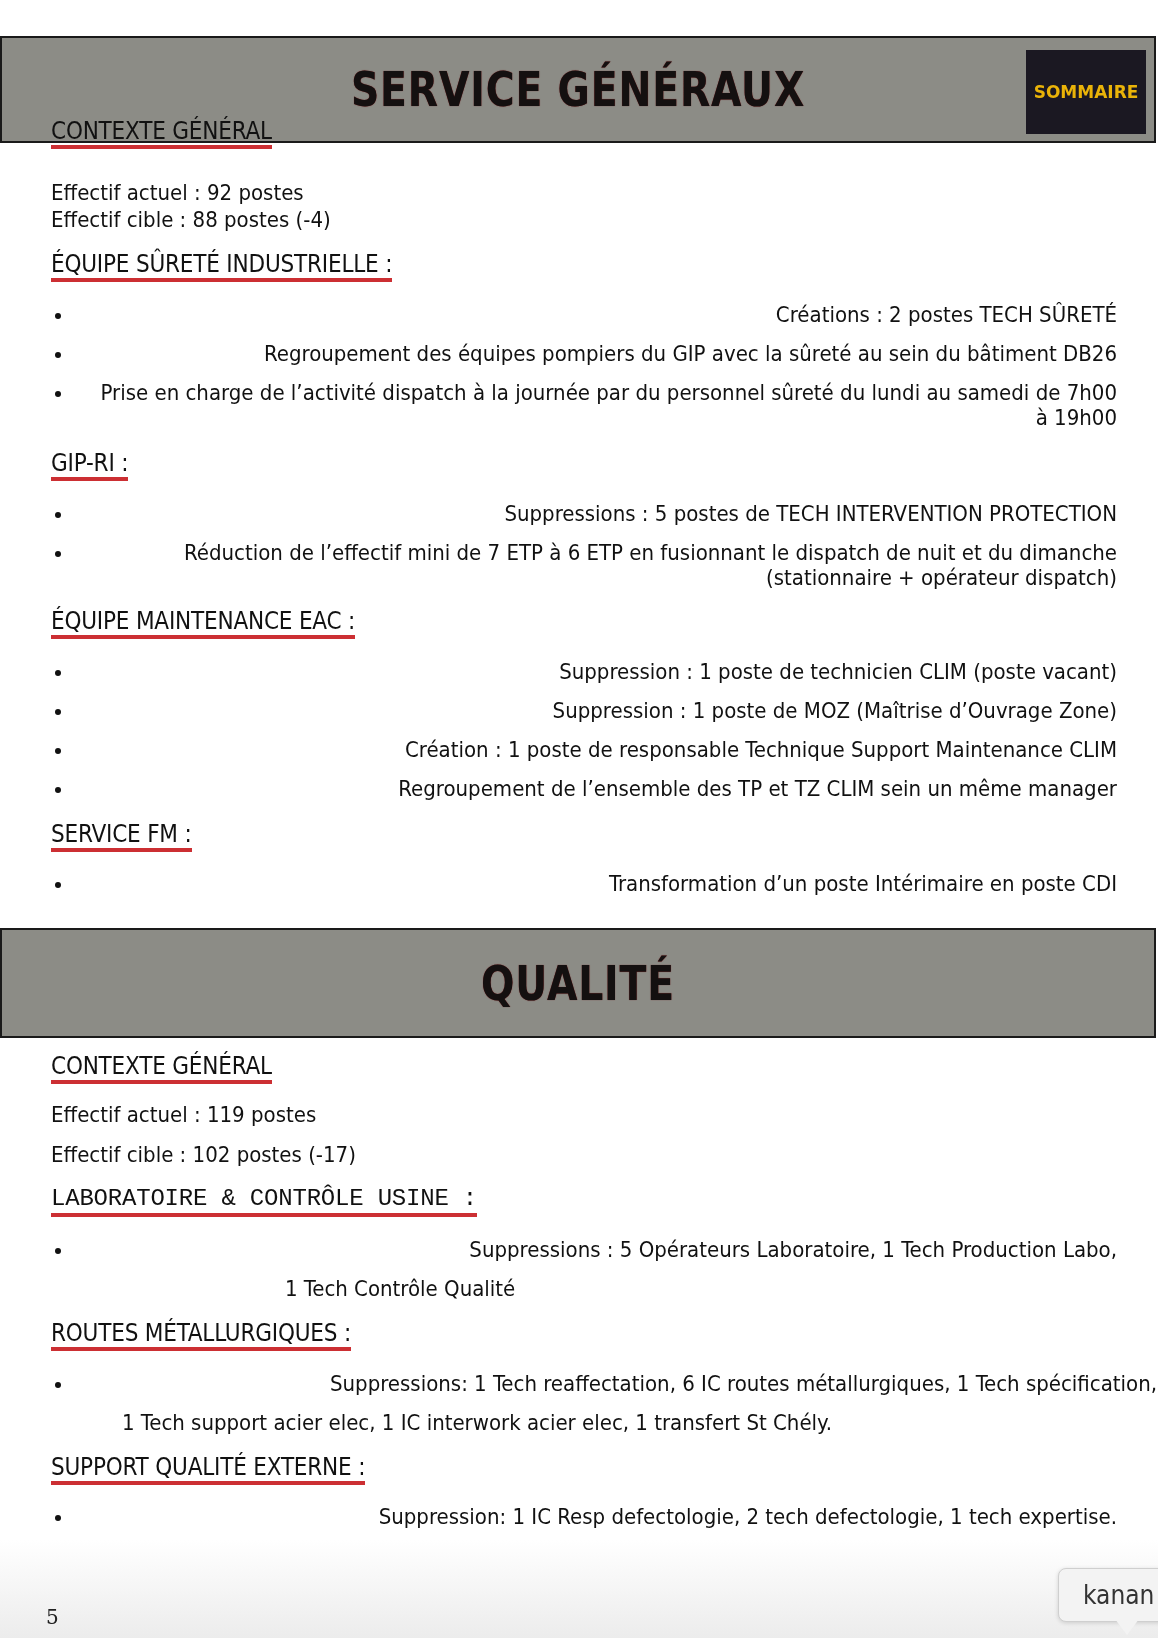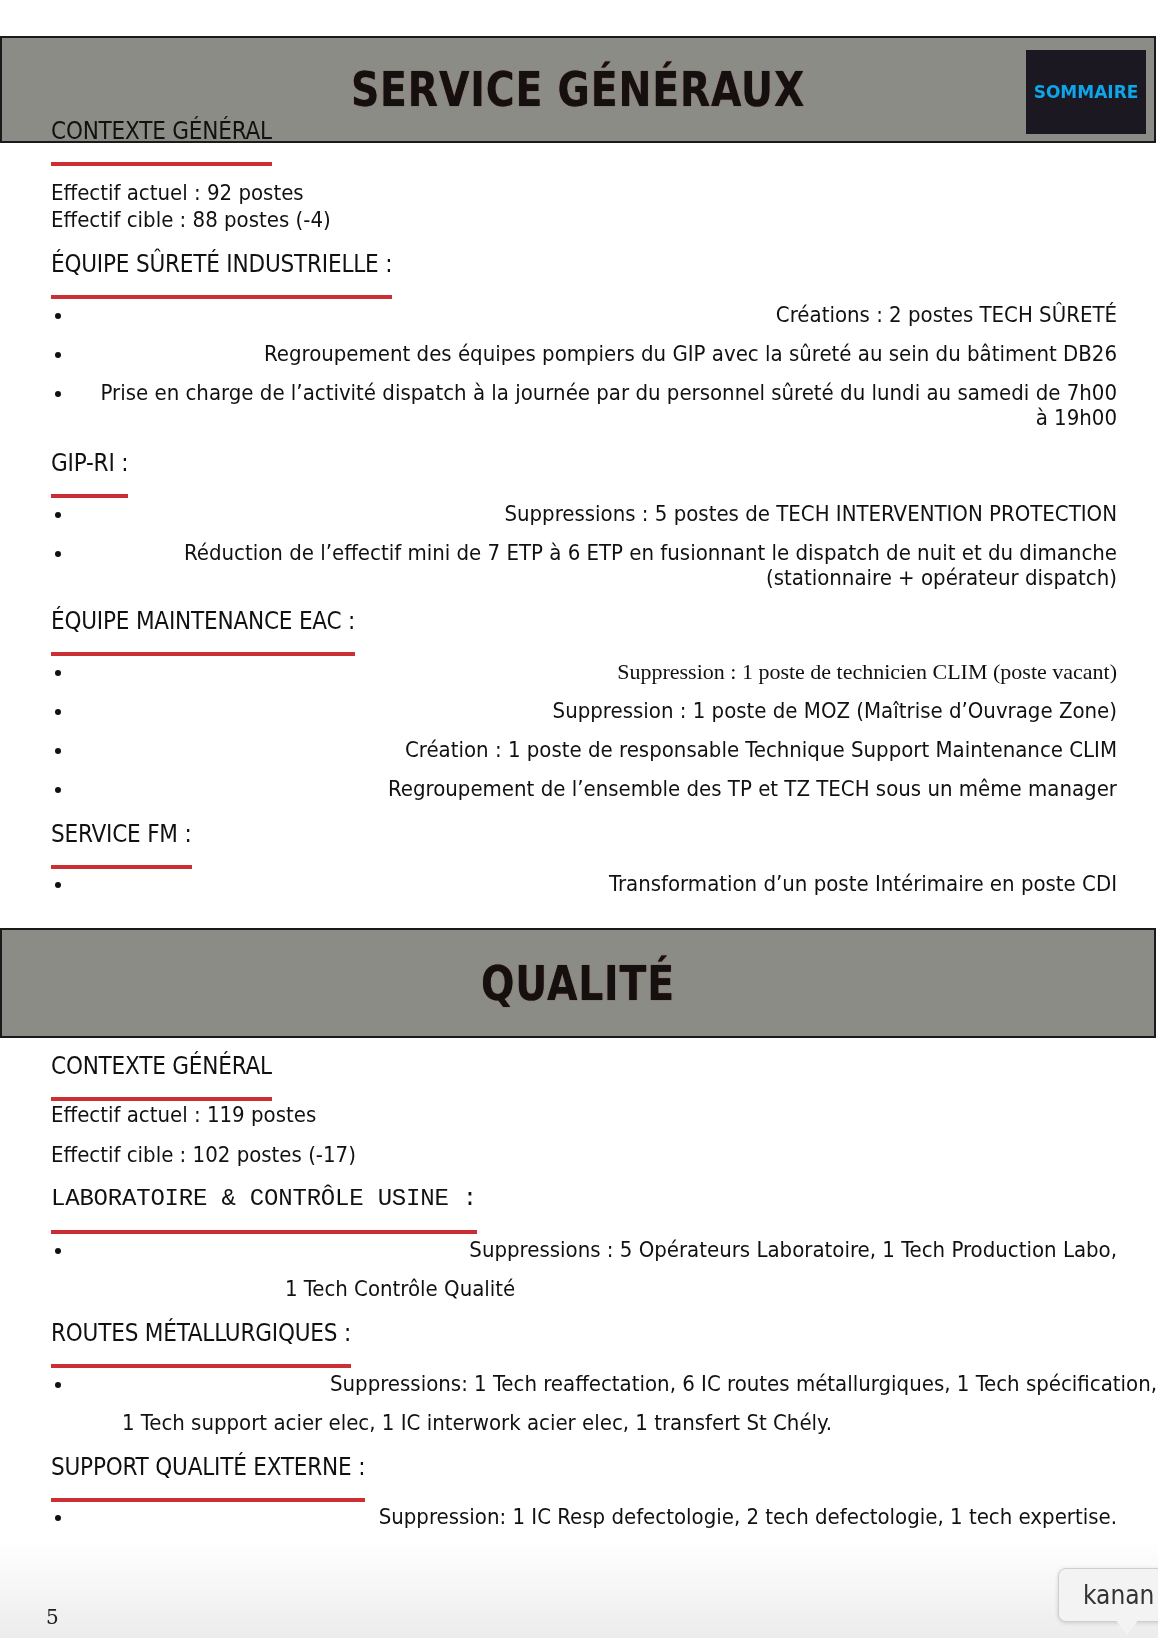--- a/index.html
+++ b/index.html
@@ -15,27 +15,27 @@
   }
   .band-title {
     position:absolute; left:0; right:0; text-align:center;
     font-family:"DejaVu Sans", sans-serif; font-weight:bold;
     color:#141010; letter-spacing:1px;
     transform:scaleX(0.82); transform-origin:center;
     text-shadow:0 0 1px #7a1414;
   }
   .sommaire {
     position:absolute; right:8px; top:12px; width:120px; height:84px;
-    background:#1b1822; color:#0ea5e9; font-weight:bold;
+    background:#1b1822; color:#eab308; font-weight:bold;
     font-family:"DejaVu Sans", sans-serif; font-size:17px;
     display:flex; align-items:center; justify-content:center; cursor:pointer;
   }
   .h {
     display:inline-block; font-size:24px; line-height:28px;
-    border-bottom:4px solid #cc2f33; padding-bottom:17px; margin:0;
+    border-bottom:4px solid #cc2f33; padding-bottom:0px; margin:0;
     letter-spacing:-0.2px;
   }
   .p { font-size:22px; line-height:26px; margin:0; }
   .bullet { position:relative; padding-left:36px; font-size:22px; line-height:25px;text-align:right; }
   .bullet::before {
     content:""; position:absolute; left:4px; top:11px; width:6px; height:6px;
     border-radius:50%; background:#111;
   }
   .abs { position:absolute; }
   .footer-grad {
@@ -78,24 +78,24 @@
 
 <div class="abs" style="left:51px; top:449px;">
   <div class="h">GIP-RI :</div>
 </div>
 <div class="abs bullet" style="left:51px; top:501px; width:1030px;">Suppressions : 5 postes de TECH INTERVENTION PROTECTION</div>
 <div class="abs bullet" style="left:51px; top:540px; width:1030px;">Réduction de l’effectif mini de 7 ETP à 6 ETP en fusionnant le dispatch de nuit et du dimanche (stationnaire + opérateur dispatch)</div>
 
 <div class="abs" style="left:51px; top:607px;">
   <div class="h">ÉQUIPE MAINTENANCE EAC :</div>
 </div>
-<div class="abs bullet" style="left:51px; top:659px; width:1030px;font-family:Liberation Serif, serif;">Suppression : 1 poste de technicien CLIM (poste vacant)</div>
+<div class="abs bullet" style="left:51px; top:659px; width:1030px;">Suppression : 1 poste de technicien CLIM (poste vacant)</div>
 <div class="abs bullet" style="left:51px; top:698px; width:1030px;">Suppression : 1 poste de MOZ (Maîtrise d’Ouvrage Zone)</div>
 <div class="abs bullet" style="left:51px; top:737px; width:1030px;">Création : 1 poste de responsable Technique Support Maintenance CLIM</div>
-<div class="abs bullet" style="left:51px; top:776px; width:1030px;">Regroupement de l’ensemble des TP et TZ TECH sous un même manager</div>
+<div class="abs bullet" style="left:51px; top:776px; width:1030px;">Regroupement de l’ensemble des TP et TZ CLIM sein un même manager</div>
 
 <div class="abs" style="left:51px; top:820px;">
   <div class="h">SERVICE FM :</div>
 </div>
 <div class="abs bullet" style="left:51px; top:871px; width:1030px;">Transformation d’un poste Intérimaire en poste CDI</div>
 
 <div class="band" style="top:928px; height:110px;">
   <div class="band-title" style="top:24px; font-size:48px; line-height:58px;">QUALITÉ</div>
 </div>
 

